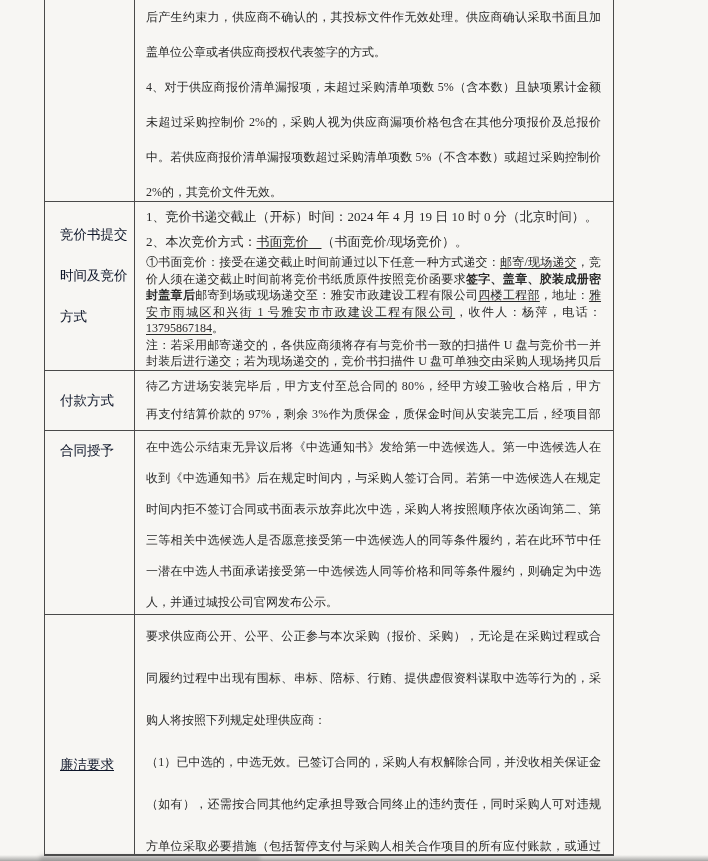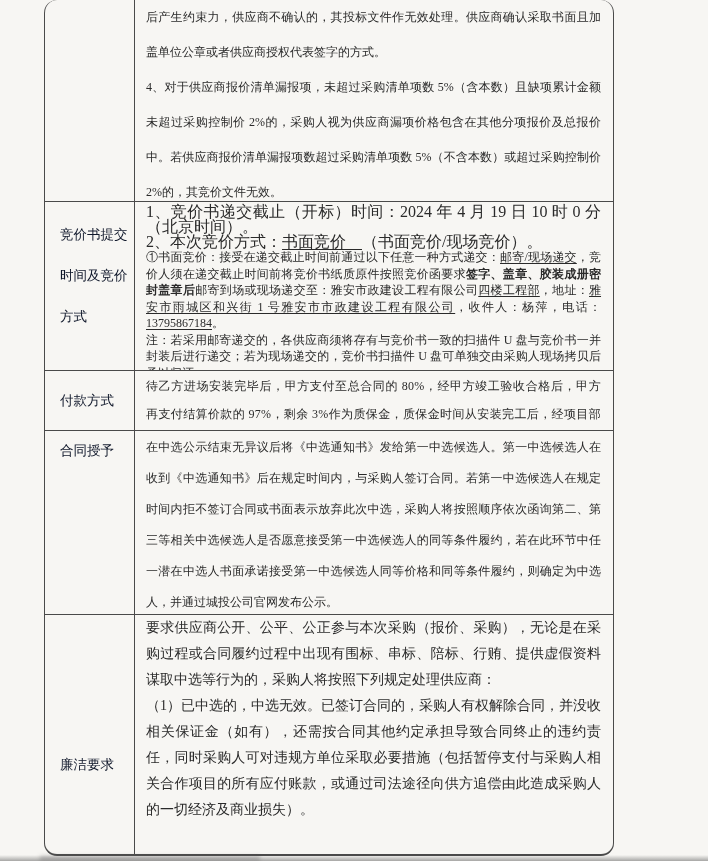--- a/index.html
+++ b/index.html
@@ -11,55 +11,55 @@
     position:relative;
     overflow:hidden;
   }
   .doc-table{
     position:absolute;left:44px;top:0;
     width:570px;height:856px;
     box-sizing:border-box;
     border-left:1px solid #4a4a4a;
     border-right:1px solid #4a4a4a;
     border-bottom:2px solid #4a4a4a;
-    display:flex;flex-direction:column;border-radius:13px;
+    display:flex;flex-direction:column;
   }
   .row{display:flex;box-sizing:border-box;border-bottom:1px solid #4a4a4a;overflow:hidden;}
   .row:last-child{border-bottom:none;}
   .r1{height:202px;}
   .r2{height:169px;}
   .r3{height:60px;}
   .r4{height:184px;}
   .r5{flex:1;}
   .lbl{
     flex:0 0 90px;width:90px;box-sizing:border-box;
     border-right:1px solid #4a4a4a;
     padding:0 6px 0 15px;
     font-size:13.5px;line-height:20px;
     color:#0f172a;
   }
   .r2 .lbl{padding-top:12px;line-height:41px;}
   .r3 .lbl{display:flex;align-items:center;}
   .r4 .lbl{padding-top:10px;}
-  .r5 .lbl{padding-top:140px;}
+  .r5 .lbl{padding-top:140px;text-decoration:underline;}
   .ct{
     flex:1;box-sizing:border-box;
     padding:0 12px 0 11px;
     text-align:justify;
     overflow:hidden;
   }
   .ct p{margin:0;}
   .ct p, .ct span, .ct div{white-space:pre-wrap;}
   .r1 .ct{font-size:12px;line-height:35px;}
   .r2 .ct{padding-top:2px;}
-  .blockA{font-size:16px;line-height:15px;}
+  .blockA{font-size:13px;line-height:25px;}
   .blockB{font-size:12px;line-height:16.5px;}
   .r3 .ct{font-size:12px;line-height:28px;padding-top:1px;letter-spacing:0.3px;}
   .r4 .ct{font-size:12px;line-height:31px;padding-top:1px;}
-  .r5 .ct{font-size:14px;line-height:26px;}
+  .r5 .ct{font-size:12px;line-height:42px;}
   .u{text-decoration:underline;text-underline-offset:2px;}
   .b{font-weight:bold;}
   .scan-shadow{
     position:absolute;left:0;right:0;bottom:0;height:6px;
     background:linear-gradient(to bottom, rgba(110,110,110,0), rgba(100,100,100,0.55));
   }
   .scan-blot{
     position:absolute;left:40px;bottom:0;width:220px;height:5px;
     background:rgba(90,90,90,0.35);filter:blur(2px);
   }

